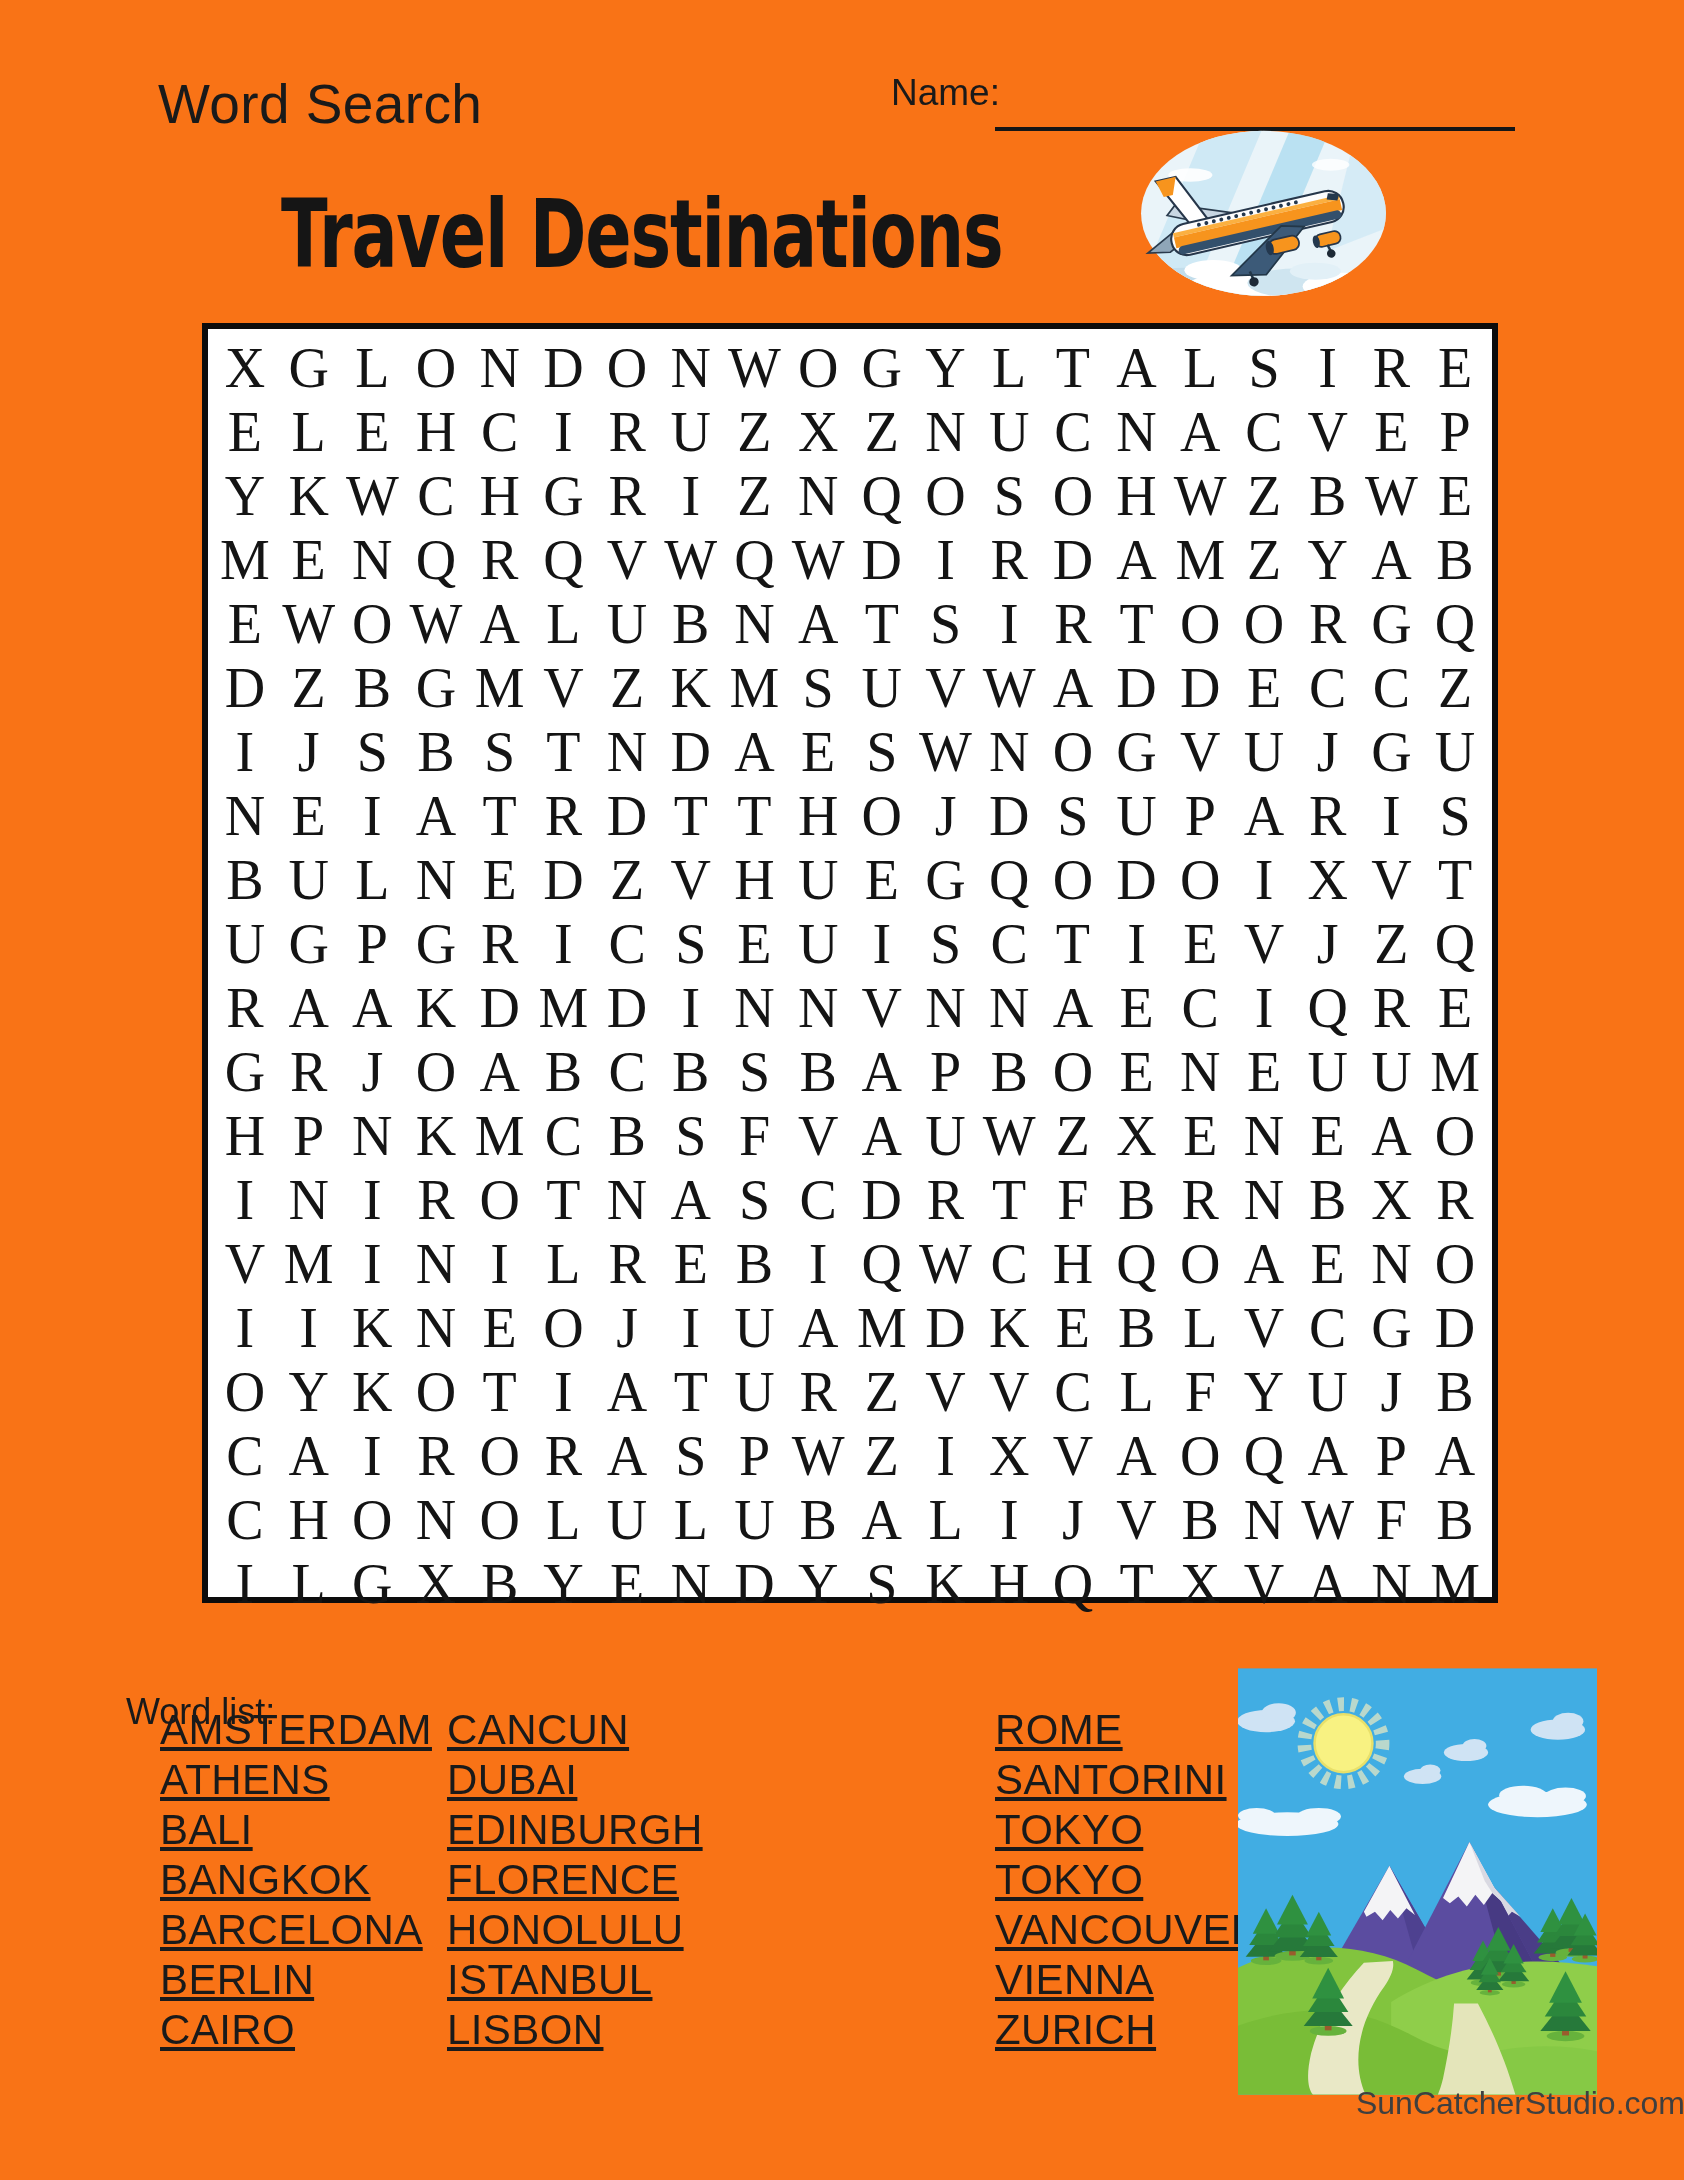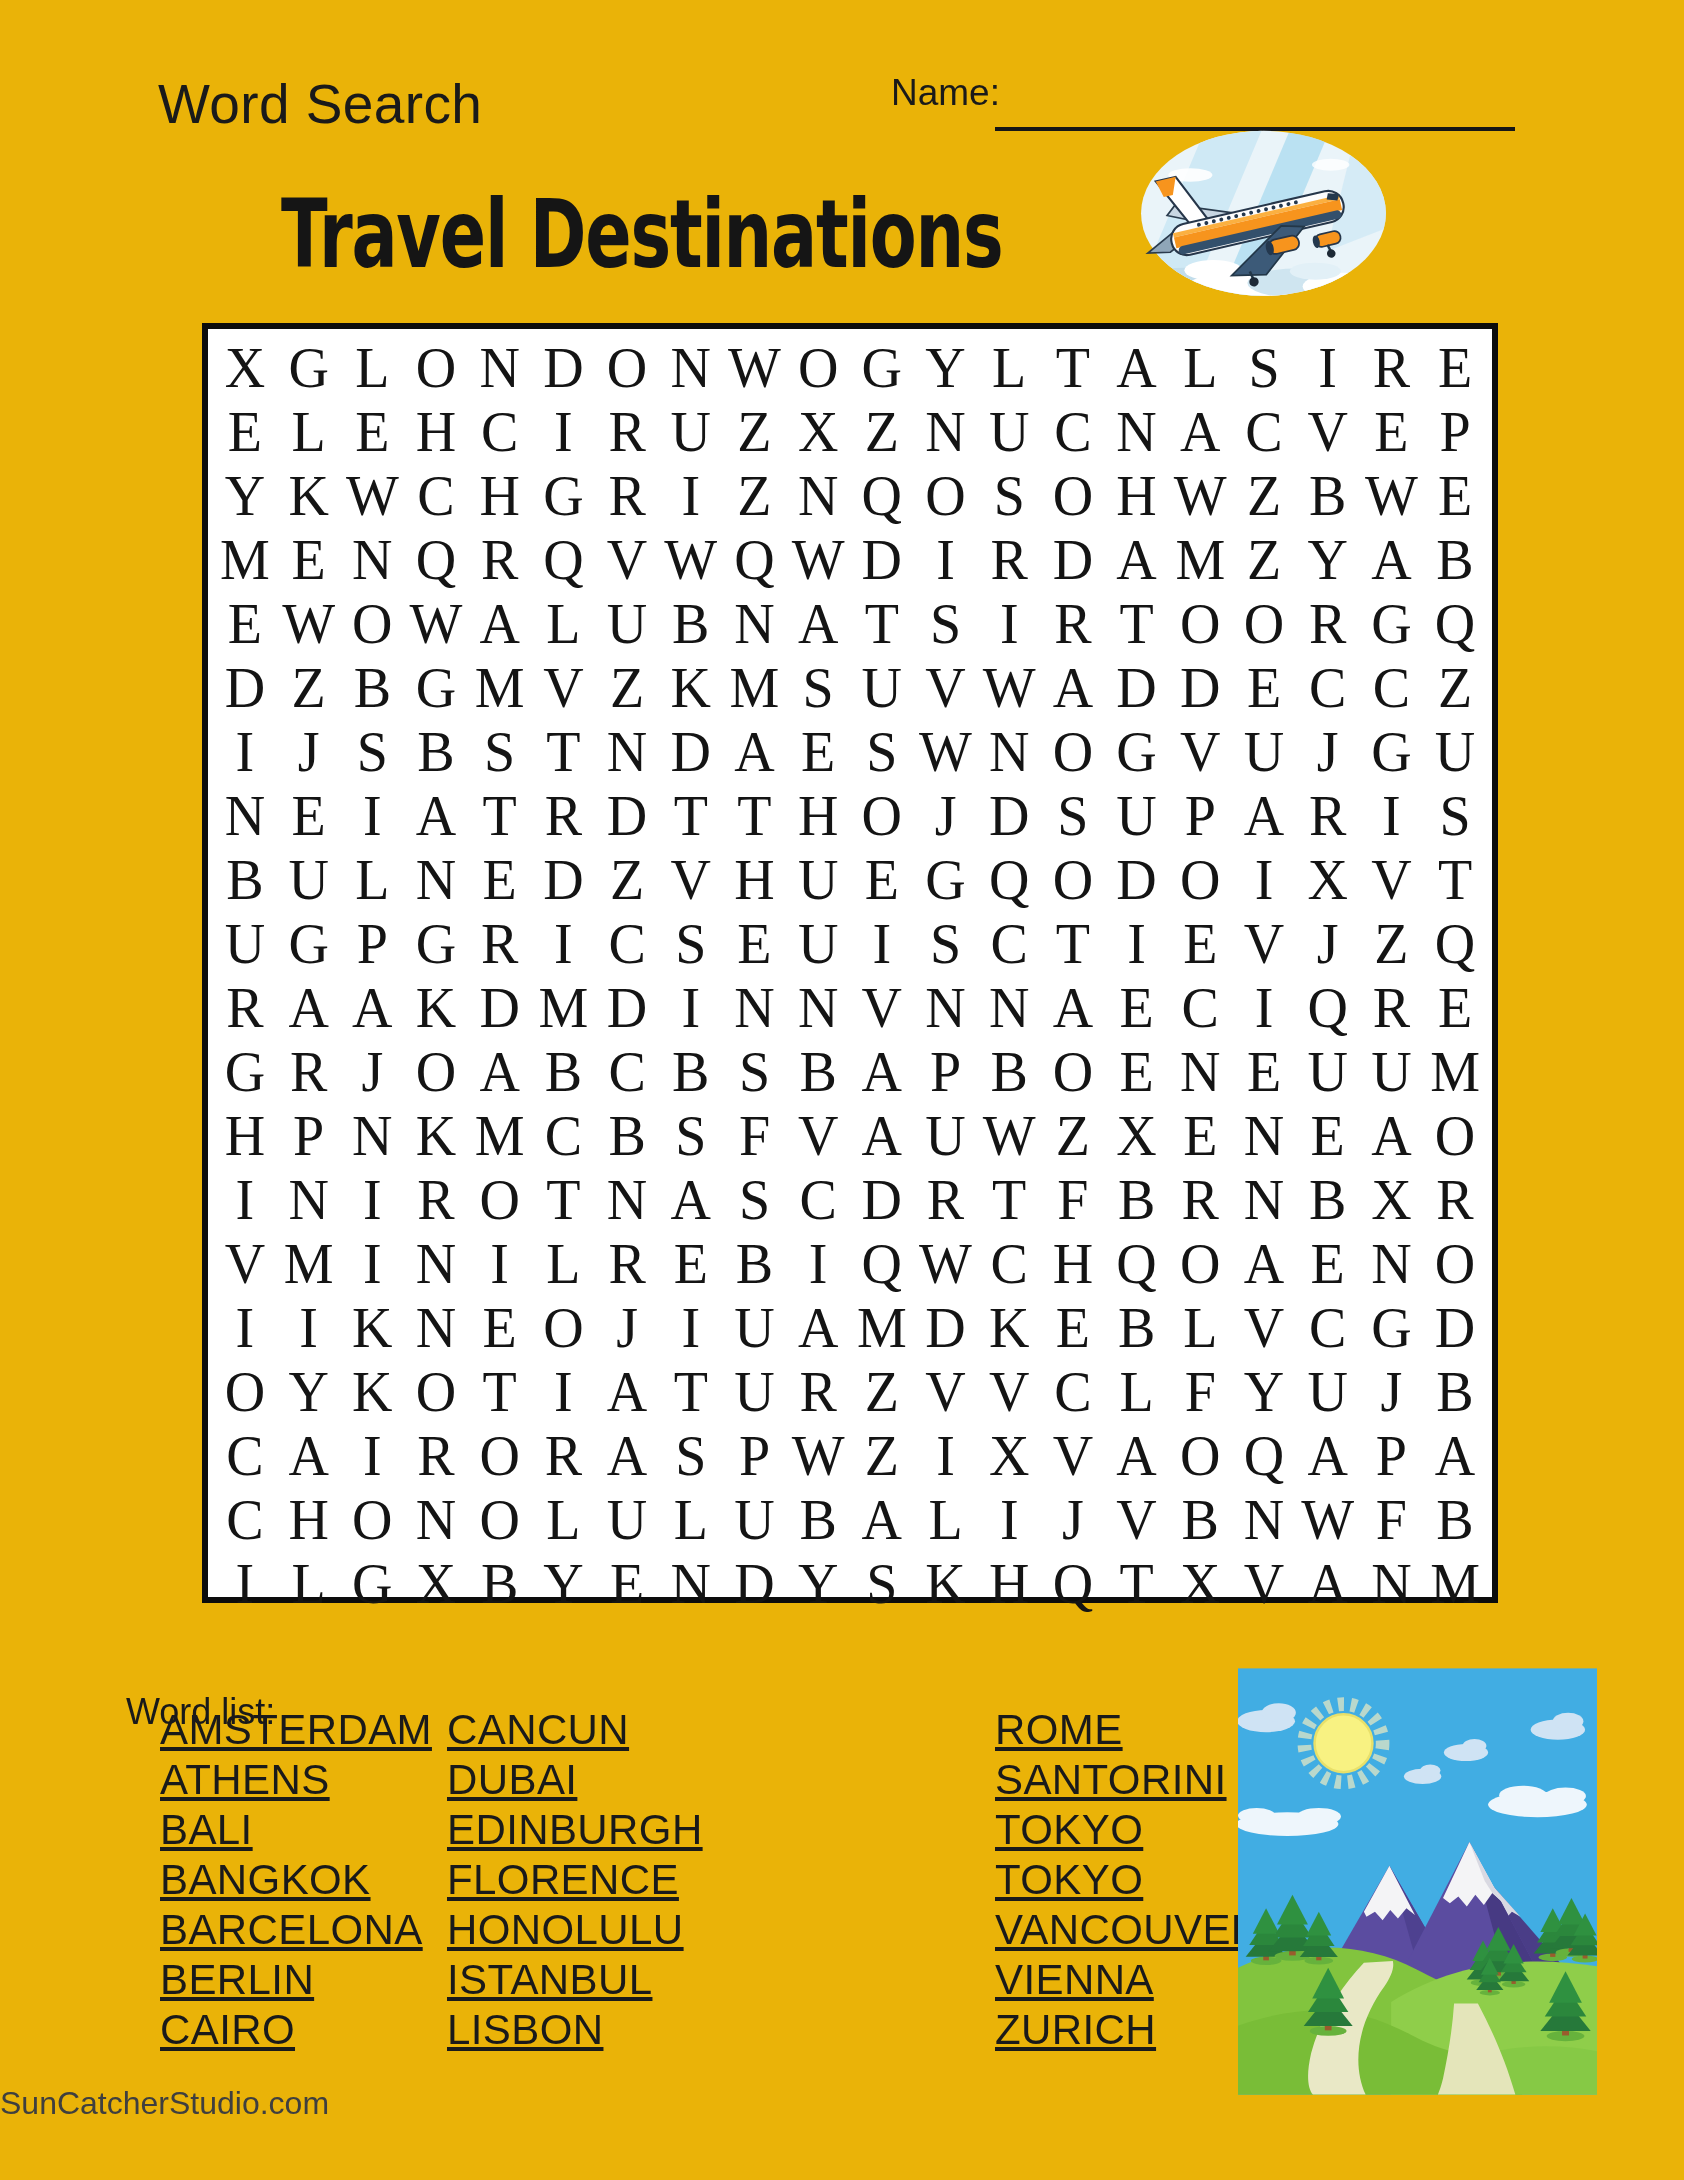--- a/index.html
+++ b/index.html
@@ -1,37 +1,37 @@
 <!DOCTYPE html>
 <html style="font-size:13.6px"><head>
 <meta charset="utf-8">
 <style>
   html,body{margin:0;padding:0;background:#fff;}
-  .page{position:relative;width:1685px;height:2181px;background:#eab308;overflow:hidden;
+  .page{position:relative;width:1685px;height:2181px;background:#f97316;overflow:hidden;
         font-family:"Liberation Sans",sans-serif;color:#1a1a1a;}
   .abs{position:absolute;}
   .hdr-label{left:158px;top:72px;font-size:55px;letter-spacing:0.4px;white-space:nowrap;}
   .name-label{left:891px;top:72px;font-size:37px;white-space:nowrap;}
   .name-line{left:995px;top:83px;width:520px;height:44px;border-bottom:4.3px solid #161616;}
   .title{left:281px;top:179px;font-family:"DejaVu Sans",sans-serif;font-weight:bold;
          font-size:95px;letter-spacing:-1.7px;transform:scaleX(.72);transform-origin:left top;
          color:#151515;white-space:nowrap;}
   .plane-wrap{left:1135px;top:124px;width:257px;height:182px;}
   .gridbox{left:202px;top:323px;width:1296px;height:1280px;border:6px solid #0c0c0c;
            box-sizing:border-box;background:#fff;}
   .cells{display:grid;width:100%;height:100%;grid-template-columns:repeat(20,1fr);
          grid-template-rows:repeat(20,1fr);padding:6.8px 5.1px;box-sizing:border-box;}
   .cell{display:flex;align-items:center;justify-content:center;
         font-family:"Liberation Serif","DejaVu Serif",serif;font-size:56px;color:#141414;}
   .wl-label{left:126px;top:1691px;font-size:36px;}
   .wl-col{position:absolute;top:1705px;font-size:42px;line-height:50px;letter-spacing:0.4px;}
   .wl-col .word{white-space:nowrap;text-decoration:underline;}
   .col1{left:160px}.col2{left:447px}.col3{left:728px}.col4{left:995px}
   .scene-wrap{left:1238px;top:1668px;width:359px;height:427px;}
-  .footer{left:0;top:2085px;width:100%;text-align:left;font-size:32px;color:#3f3f3f;}
+  .footer{left:0;top:2085px;width:100%;text-align:right;font-size:32px;color:#3f3f3f;}
   svg{display:block;}
 </style>
 </head>
 <body>
 
 <div class="page">
 
   <div class="abs hdr-label">Word Search</div>
   <div class="abs name-label">Name:</div>
   <div class="abs name-line"></div>

